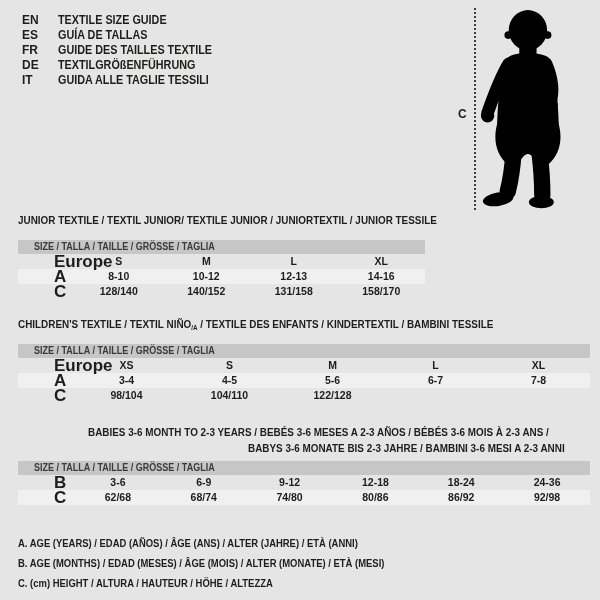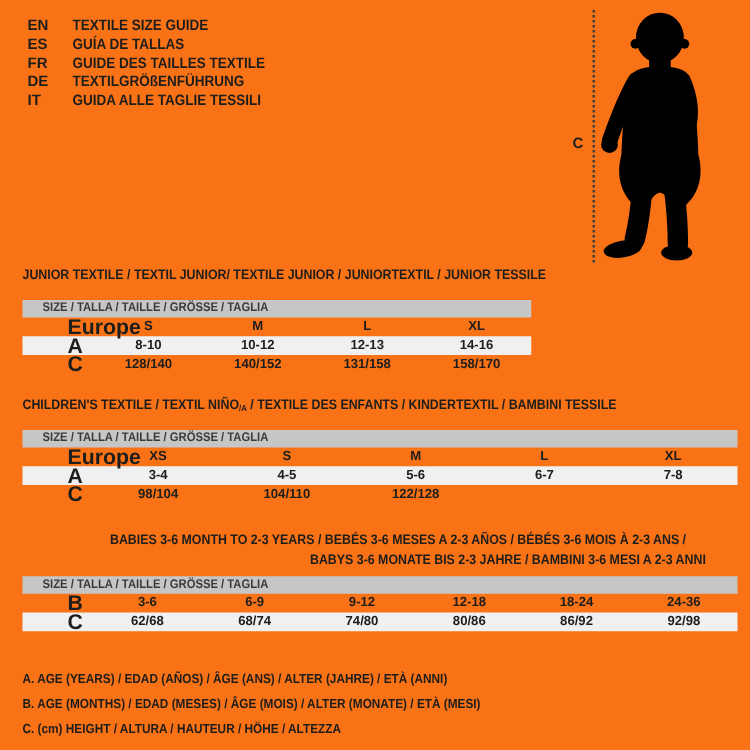--- a/index.html
+++ b/index.html
@@ -1,17 +1,17 @@
 <!DOCTYPE html>
 <html><head>
 <meta charset="utf-8">
 <style>
   html,body{margin:0;padding:0;background:#fff;}
   .page{
-    position:relative;width:600px;height:600px;background:#f97316;
+    position:relative;width:600px;height:600px;background:#e5e5e5;
     font-family:"Liberation Sans",sans-serif;color:#1d1d1b;overflow:hidden;text-decoration:underline;
   }
   .cond{display:inline-block;transform:scaleX(0.9);transform-origin:0 50%;white-space:nowrap;}
 
   
   .lang{position:absolute;left:22px;top:13px;}
   .lang-row{display:flex;height:15px;line-height:15px;font-weight:700;font-size:12px;}
   .lang-code{width:36px;}
 
   

